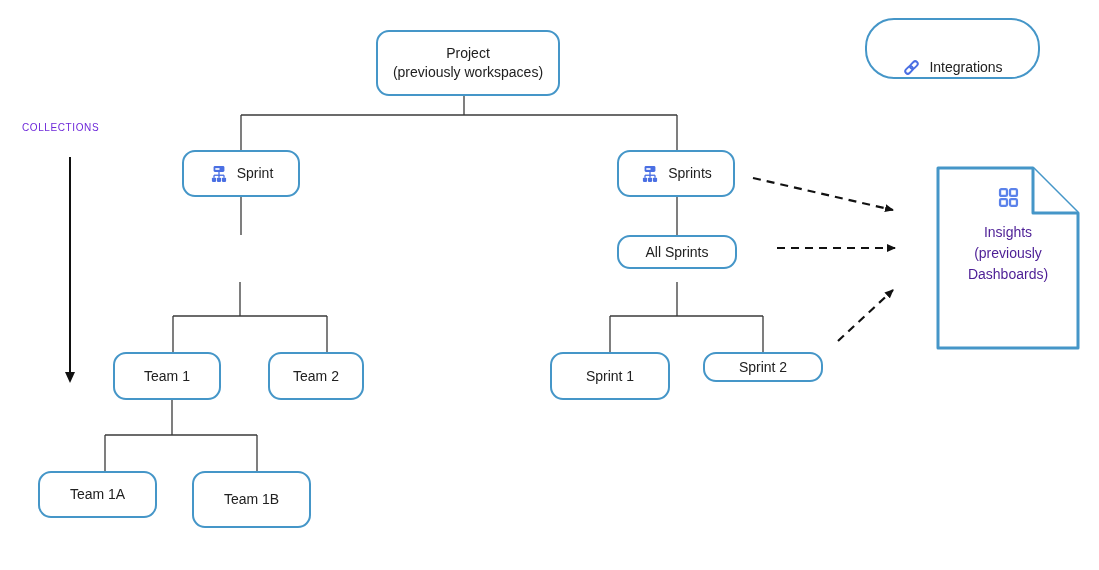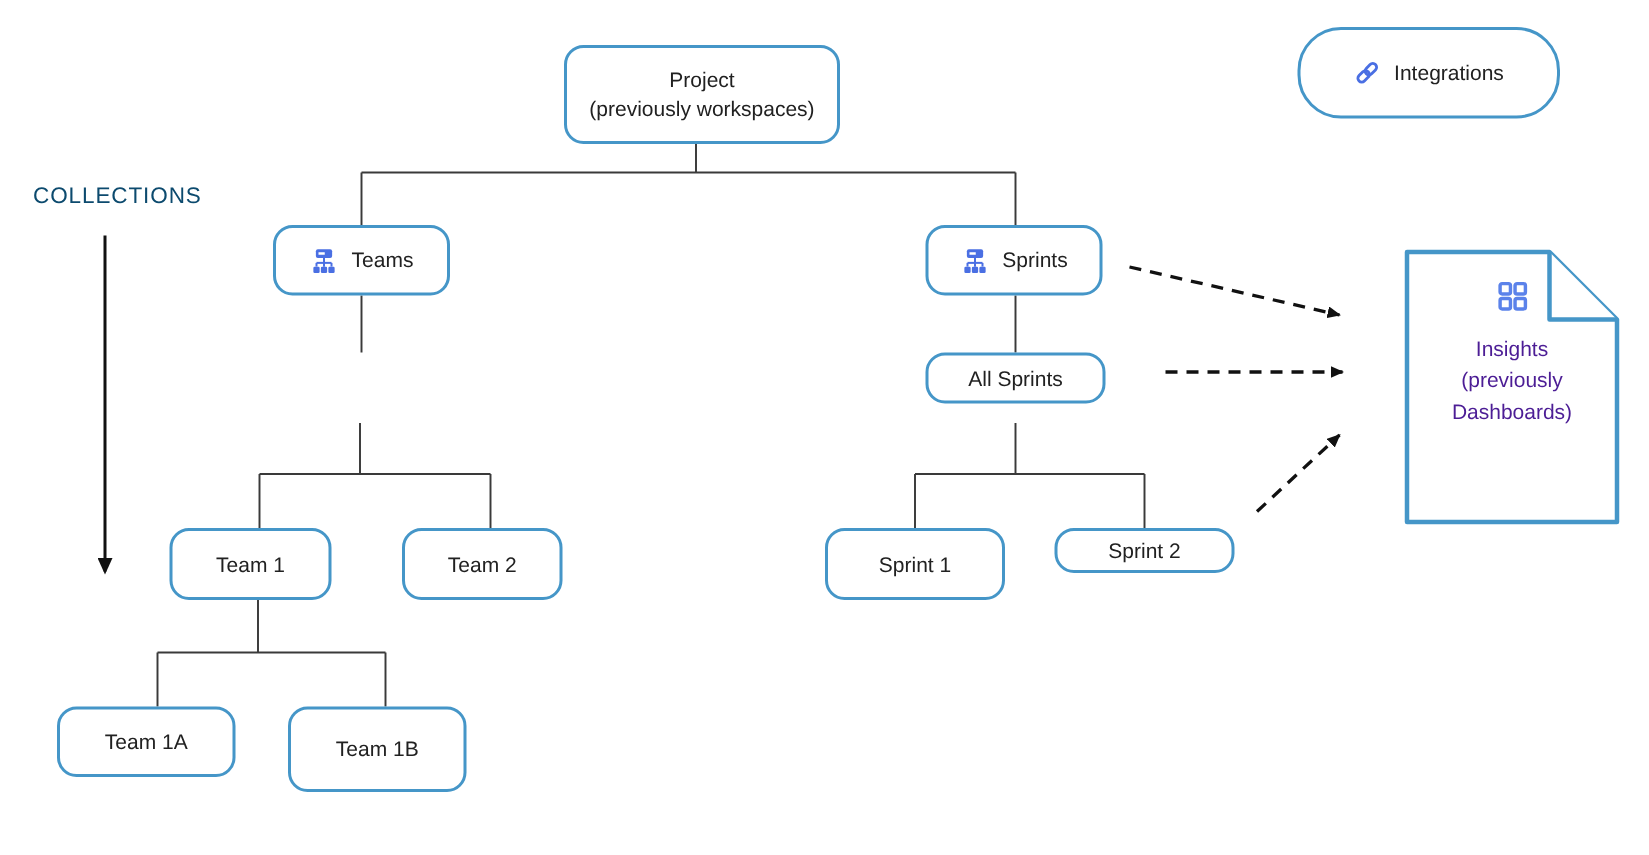--- a/index.html
+++ b/index.html
@@ -10,24 +10,24 @@
   }
   .underlay { position:absolute; left:0; top:0; width:1099px; height:570px; z-index:0; }
   .node {
     position:absolute; z-index:2; background:#ffffff;
     border:2px solid #4596c8; border-radius:13px;
     display:flex; align-items:center; justify-content:center;
     color:#212121; font-size:14px; line-height:19px; text-align:center;
     gap:8px;
   }
   .node .stack { display:flex; flex-direction:column; }
-  .node.pill { border-radius:29px; }
+  .node.pill { border-radius:29px;align-items:flex-end; }
   .collections-label {
     position:absolute; left:22px; top:122px; z-index:2;
-    font-size:15px; letter-spacing:0.6px; color:#0c4a6e;
+    font-size:10px; letter-spacing:0.6px; color:#6d28d9;
   }
   .insights-content {
     position:absolute; left:938px; top:186px; width:140px; z-index:2;
     display:flex; flex-direction:column; align-items:center; gap:2px;
     color:#4c1d95; font-size:14px; line-height:19px; text-align:center;
   }
   .insights-content .grid-ic { margin-bottom:12px; }
   .icon { display:flex; align-items:center; justify-content:center; }
 </style>
 </head>
@@ -122,21 +122,21 @@
         </g>
         <g stroke="#4a6fe3" stroke-width="1.6" fill="none">
           <path d="M12,9.5 V13.5"></path>
           <path d="M6,13.5 H18"></path>
           <path d="M6,13.5 V16.5"></path>
           <path d="M12,13.5 V16.5"></path>
           <path d="M18,13.5 V16.5"></path>
         </g>
       </svg>
     </span>
-    <span>Teams</span>
+    <span>Sprint</span>
   </div>
 
   <div class="node" style="left:617px; top:150px; width:118px; height:47px;">
     <span class="icon">
       <svg width="20" height="20" viewBox="0 0 24 24">
         <g fill="#4a6fe3">
           <rect x="5.5" y="2.5" width="13" height="7" rx="1.6"></rect>
           <rect x="7.6" y="5" width="5" height="2" fill="#ffffff"></rect>
           <rect x="3.5" y="16.5" width="5" height="5" rx="1"></rect>
           <rect x="9.5" y="16.5" width="5" height="5" rx="1"></rect>
@@ -156,21 +156,21 @@
 
 
   <div class="node" style="left:617px; top:235px; width:120px; height:34px;">
     <span>All Sprints</span>
   </div>
 
   <div class="node" style="left:113px; top:352px; width:108px; height:48px;">
     <span>Team 1</span>
   </div>
 
-  <div class="node" style="left:268px; top:352px; width:107px; height:48px;">
+  <div class="node" style="left:268px; top:352px; width:96px; height:48px;">
     <span>Team 2</span>
   </div>
 
   <div class="node" style="left:550px; top:352px; width:120px; height:48px;">
     <span>Sprint 1</span>
   </div>
 
   <div class="node" style="left:703px; top:352px; width:120px; height:30px;">
     <span>Sprint 2</span>
   </div>

